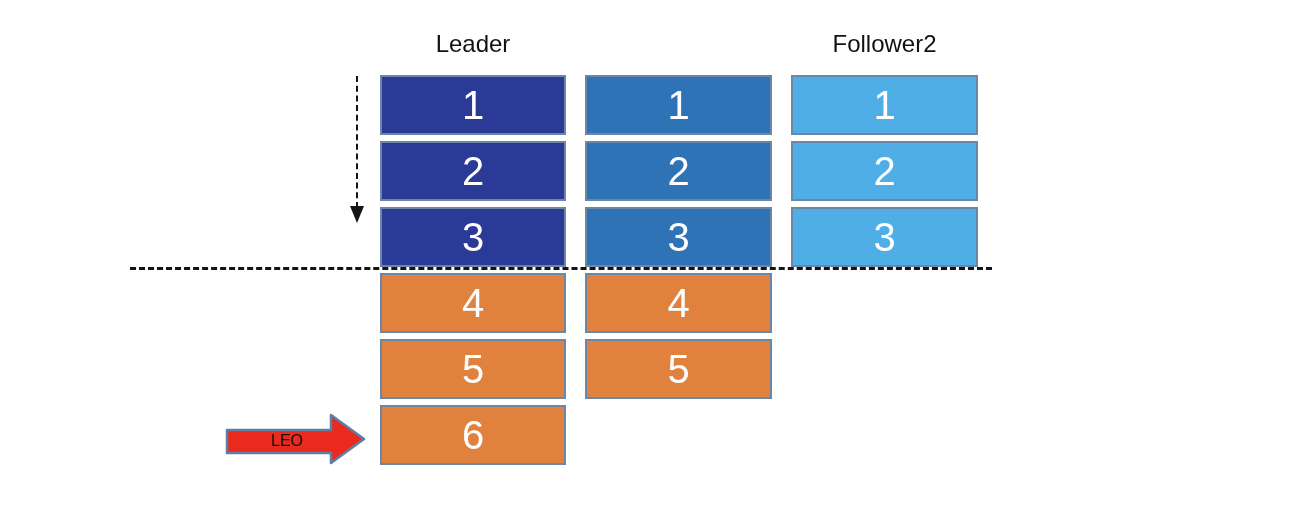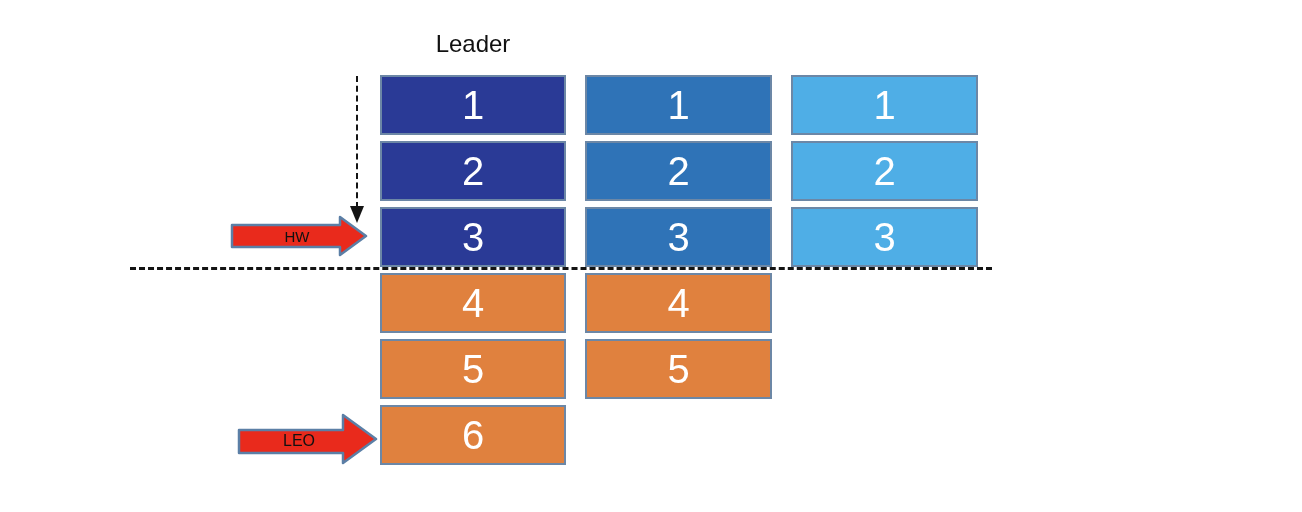--- a/index.html
+++ b/index.html
@@ -41,32 +41,33 @@
     border-left:2px dashed var(--line);
   }
   .varrow-head{
     position:absolute;left:350px;top:206px;width:0;height:0;
     border-left:7px solid transparent;border-right:7px solid transparent;
     border-top:17px solid var(--line);
   }
   
   .marker{position:absolute;}
   .marker-hw{left:229px;top:215px;}
-  .marker-leo{left:236px;top:413px;}
+  .marker-leo{left:224px;top:413px;}
   .marker svg{display:block;}
   .marker text{
     font-family:"Liberation Sans", sans-serif;fill:#111111;
   }
 </style>
 </head>
 <body>
 
 <div class="canvas">
 
   <div class="col-header hdr-leader">Leader</div>
+  <div class="col-header hdr-follower2">Follower2</div>
 
   <div class="varrow-line"></div>
   <div class="varrow-head"></div>
 
   <div class="col col-leader">
     <div class="block b-leader">1</div>
     <div class="block b-leader">2</div>
     <div class="block b-leader">3</div>
     <div class="block b-unc">4</div>
     <div class="block b-unc">5</div>
@@ -82,26 +83,20 @@
   </div>
 
   <div class="col col-follower2">
     <div class="block b-f2">1</div>
     <div class="block b-f2">2</div>
     <div class="block b-f2">3</div>
   </div>
 
   <div class="hw-line"></div>
 
-  <div class="marker marker-hw">
-    <svg width="140" height="42" viewBox="0 0 140 42">
-      <polygon points="3,10 111,10 111,2 137,21 111,40 111,32 3,32" fill="var(--arrow_fill)" stroke="var(--arrow_border)" stroke-width="2.5" stroke-linejoin="round"></polygon>
-      <text x="68" y="21" font-size="15" text-anchor="middle" dominant-baseline="central">HW</text>
-    </svg>
-  </div>
 
   <div class="marker marker-leo">
     <svg width="144" height="54" viewBox="0 0 144 54">
       <polygon points="3,17 107,17 107,2 140,26 107,50 107,40 3,40" fill="var(--arrow_fill)" stroke="var(--arrow_border)" stroke-width="2.5" stroke-linejoin="round"></polygon>
       <text x="63" y="27" font-size="16" text-anchor="middle" dominant-baseline="central">LEO</text>
     </svg>
   </div>
 
 </div>
 

